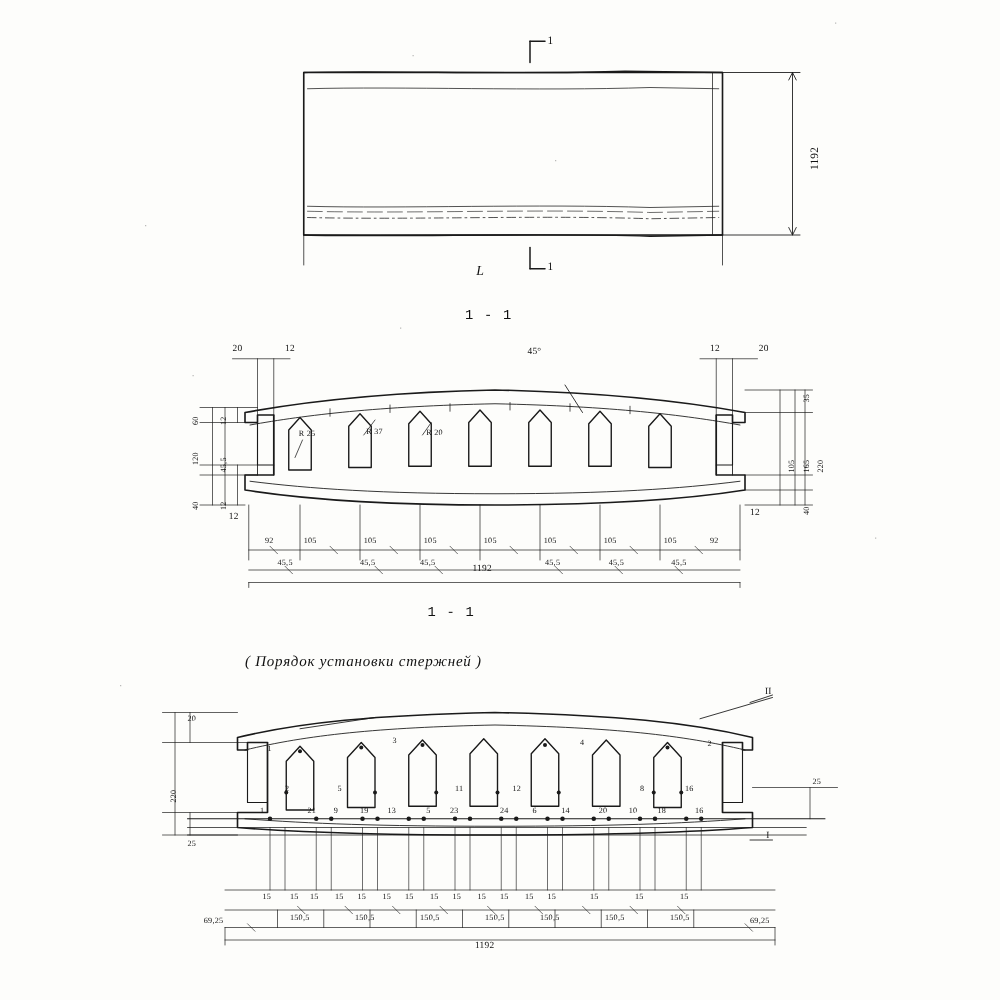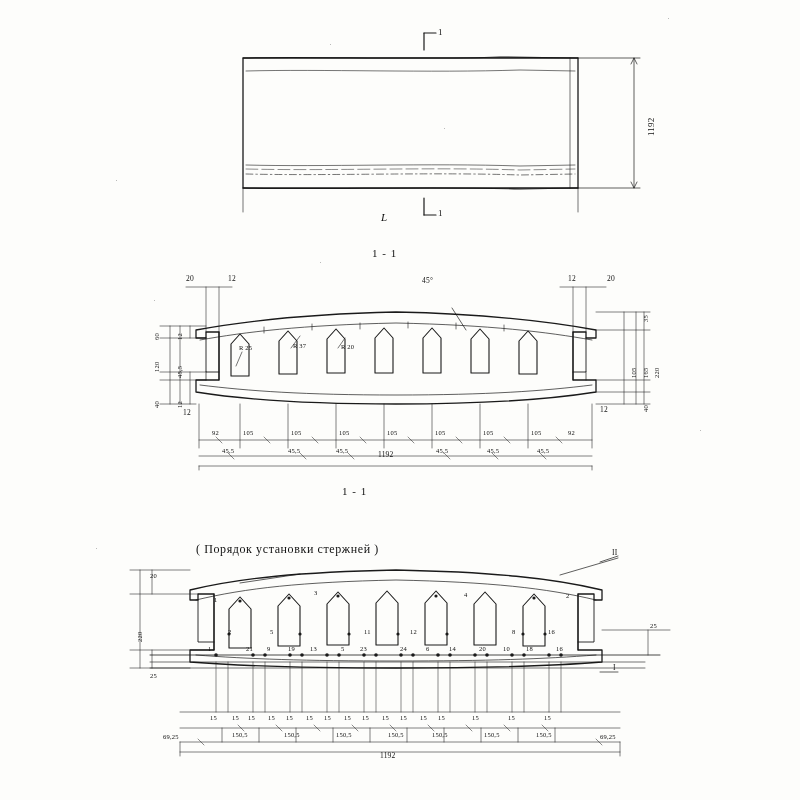--- a/index.html
+++ b/index.html
@@ -16,24 +16,24 @@
   .lbl{
     position:absolute;
     font-family:"Liberation Serif", serif;
     font-size:9px;
     color:#111;
     white-space:nowrap;
     letter-spacing:.2px;
   }
   .lbl.sm{font-size:7.5px;}
   .lbl.xs{font-size:6.5px;}
-  .lbl.md{font-size:11px;}
+  .lbl.md{font-size:11px;font-family:Liberation Mono, monospace;}
   .lbl.ital{font-style:italic;}
   .lbl.vert{transform:rotate(-90deg);transform-origin:left top;}
-  .lbl.title{font-size:12px;letter-spacing:.6px;margin-top:20px;}
+  .lbl.title{font-size:12px;font-style:italic;letter-spacing:.6px;}
   .speck{position:absolute;width:1px;height:1px;background:#777;opacity:.5;}
 </style>
 </head>
 <body>
 
 <div class="sheet">
 
 <svg viewBox="0 0 800 800" xmlns="http://www.w3.org/2000/svg">
   <g fill="none" stroke="#1a1a1a" stroke-width="1" stroke-linecap="round" stroke-linejoin="round">
 

